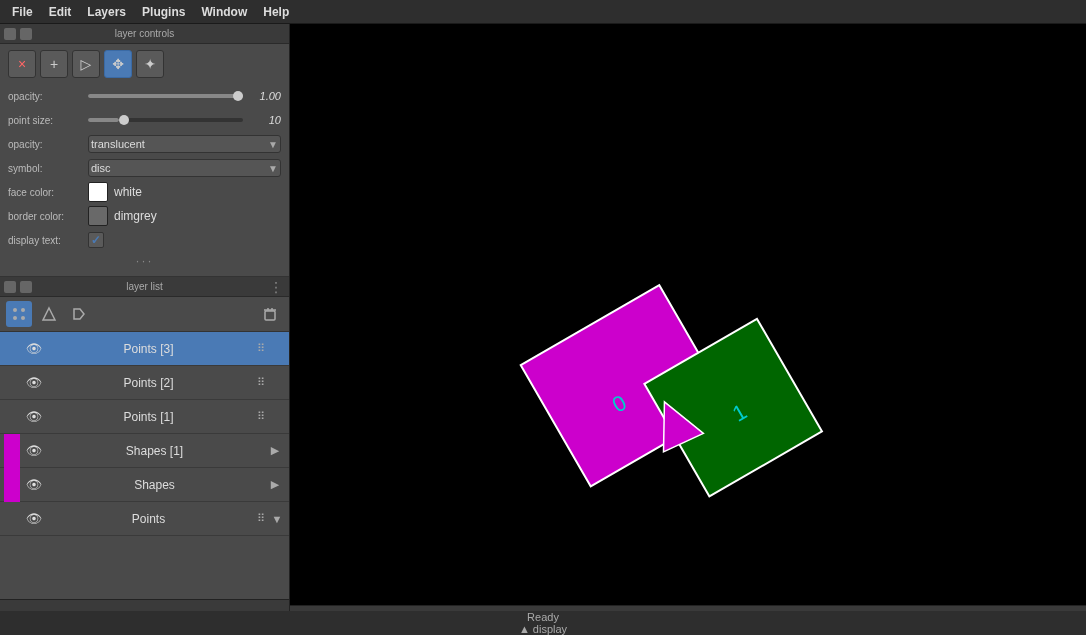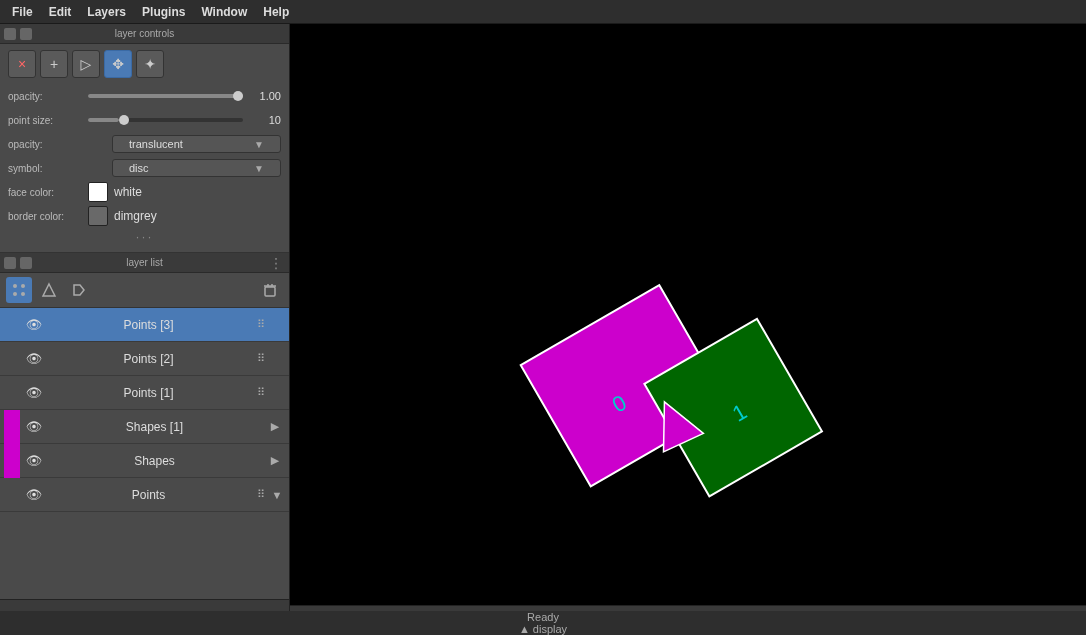--- a/index.html
+++ b/index.html
@@ -124,36 +124,36 @@
       background: #ccc;
       border-radius: 50%;
       position: absolute;
       top: -3px;
     }
     .slider-val {
       width: 32px;
       text-align: right;
       color: #ddd;
       font-size: 11px;
+      font-style: italic;
     }
 
     
     .dropdown {
       flex: 1;
       background: #555;
       border: 1px solid #333;
       border-radius: 3px;
-      padding: 2px 16px;
+      padding: 2px 2px;
       display: flex;
       align-items: flex-end;
       justify-content: space-between;
       cursor: pointer;
       font-size: 11px;
       color: #ddd;
-      margin-left: 24px;
     }
     .dropdown-arrow { color: #aaa; font-size: 10px; }
 
     
     .color-swatch {
       width: 20px; height: 20px;
       border: 1px solid #222;
       border-radius: 2px;
       flex-shrink: 0;
       margin-right: 6px;
@@ -453,20 +453,26 @@
       </div>
 
       <div class="prop-row">
         <span class="prop-label">border color:</span>
         <div class="prop-value">
           <div class="color-swatch" style="background:#696969;"></div>
           <span>dimgrey</span>
         </div>
       </div>
 
+      <div class="prop-row">
+        <span class="prop-label">display text:</span>
+        <div class="prop-value">
+          <div class="checkbox checked"></div>
+        </div>
+      </div>
 
 
       <div class="more-dots">···</div>
     </div>
 
     <div id="layer-list">
       <div class="section-header">
         <div class="section-header-left">
           <span class="tiny-icon"></span>
           <span class="tiny-icon"></span>

